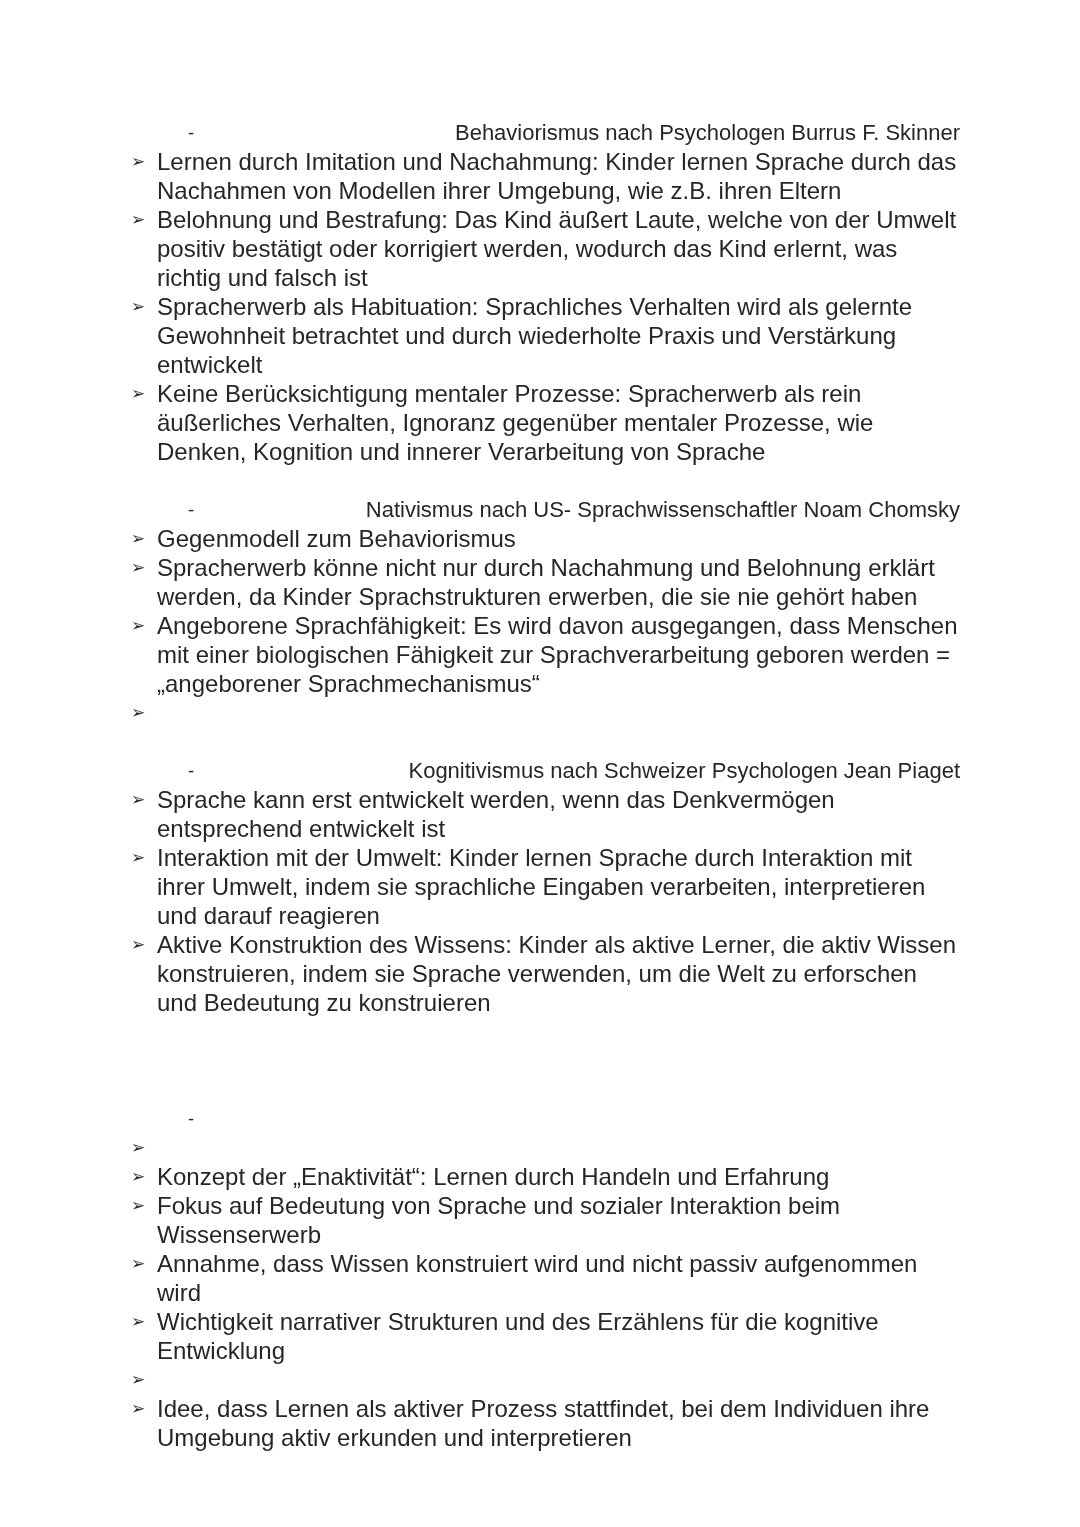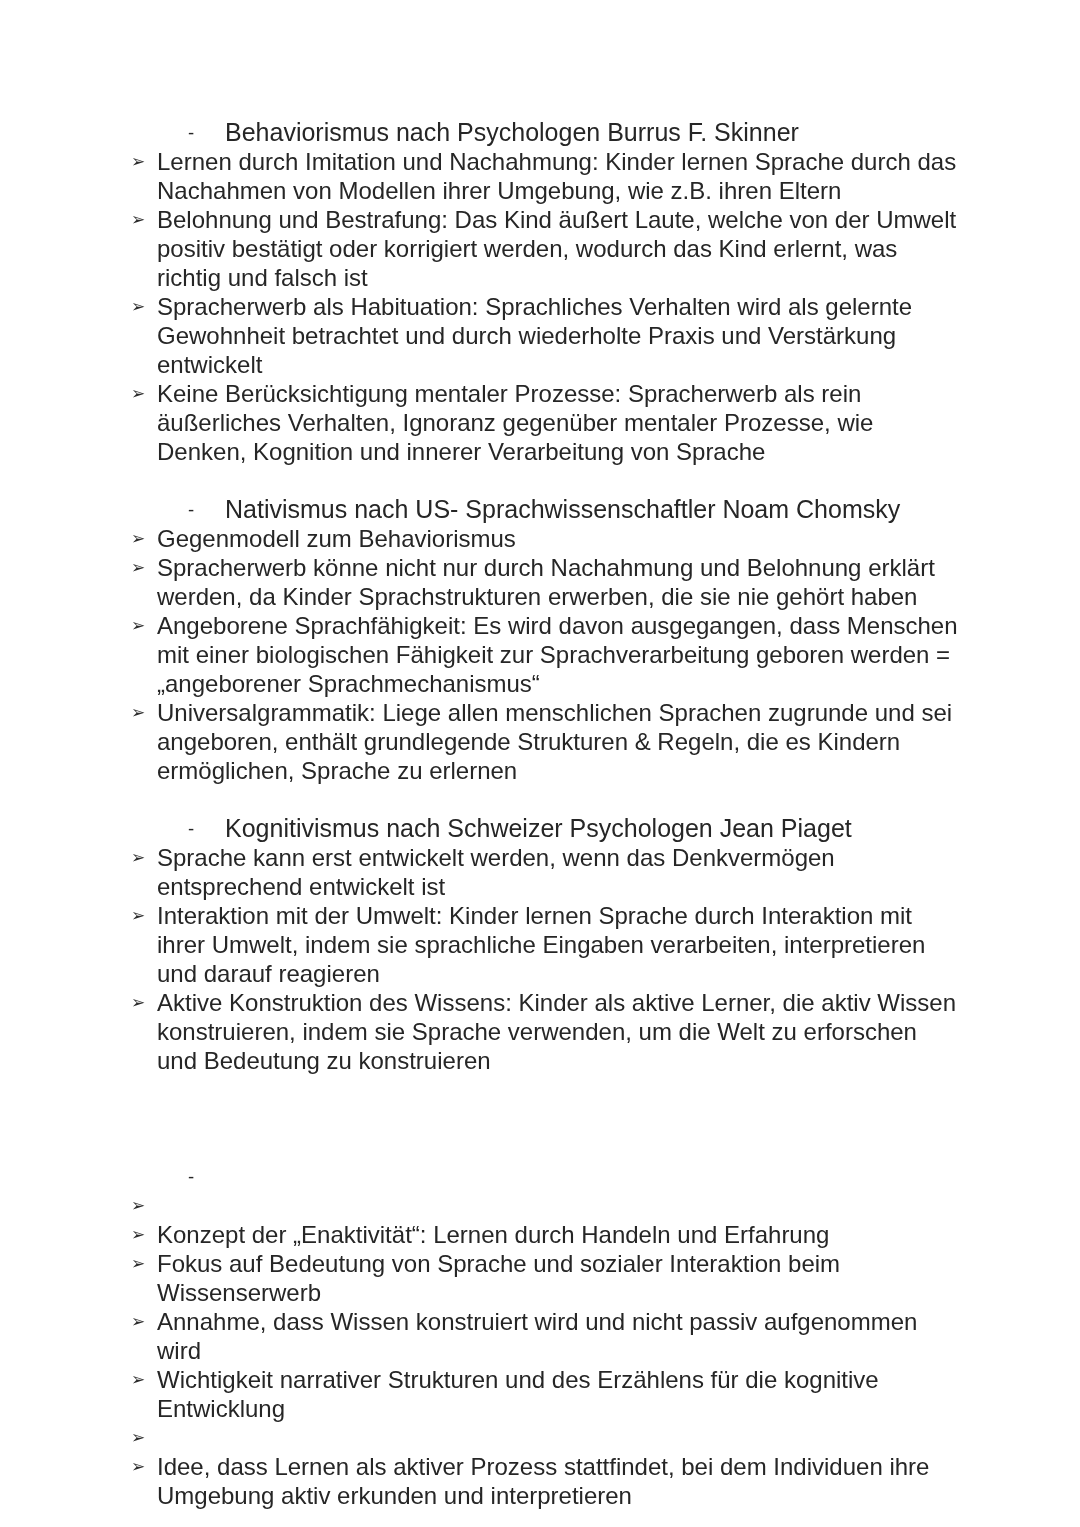--- a/index.html
+++ b/index.html
@@ -40,23 +40,24 @@
   }
   .heading-dash {
     width: 37px;
     flex: 0 0 37px;
     color: #262626;
     font-size: 18.5px;
     line-height: 29px;
   }
   .heading-text {
     flex: 1 1 auto;
-    font-size: 25px;
+    font-size: 22px;
     line-height: 29px;
     white-space: nowrap;
+    text-align: right;
   }
 
   
   .bullet-row {
     display: flex;
     align-items: flex-start;
     padding-left: 131px;
     padding-right: 122px;
     line-height: 29px;
     font-size: 18.5px;
@@ -124,21 +125,20 @@
       <div class="bullet-row">
         <span class="bullet-marker">➢</span>
         <span class="bullet-text">Spracherwerb könne nicht nur durch Nachahmung und Belohnung erklärt werden, da Kinder Sprachstrukturen erwerben, die sie nie gehört haben</span>
       </div>
       <div class="bullet-row">
         <span class="bullet-marker">➢</span>
         <span class="bullet-text">Angeborene Sprachfähigkeit: Es wird davon ausgegangen, dass Menschen mit einer biologischen Fähigkeit zur Sprachverarbeitung geboren werden = „angeborener Sprachmechanismus“</span>
       </div>
       <div class="bullet-row">
         <span class="bullet-marker">➢</span>
-        <span class="bullet-text">Universalgrammatik: Liege allen menschlichen Sprachen zugrunde und sei angeboren, enthält grundlegende Strukturen &amp; Regeln, die es Kindern ermöglichen, Sprache zu erlernen</span>
       </div>
     </div>
 
     <div class="gap-small"></div>
 
     <div>
       <div class="heading-row">
         <span class="heading-dash">-</span>
         <span class="heading-text">Kognitivismus nach Schweizer Psychologen Jean Piaget</span>
       </div>

